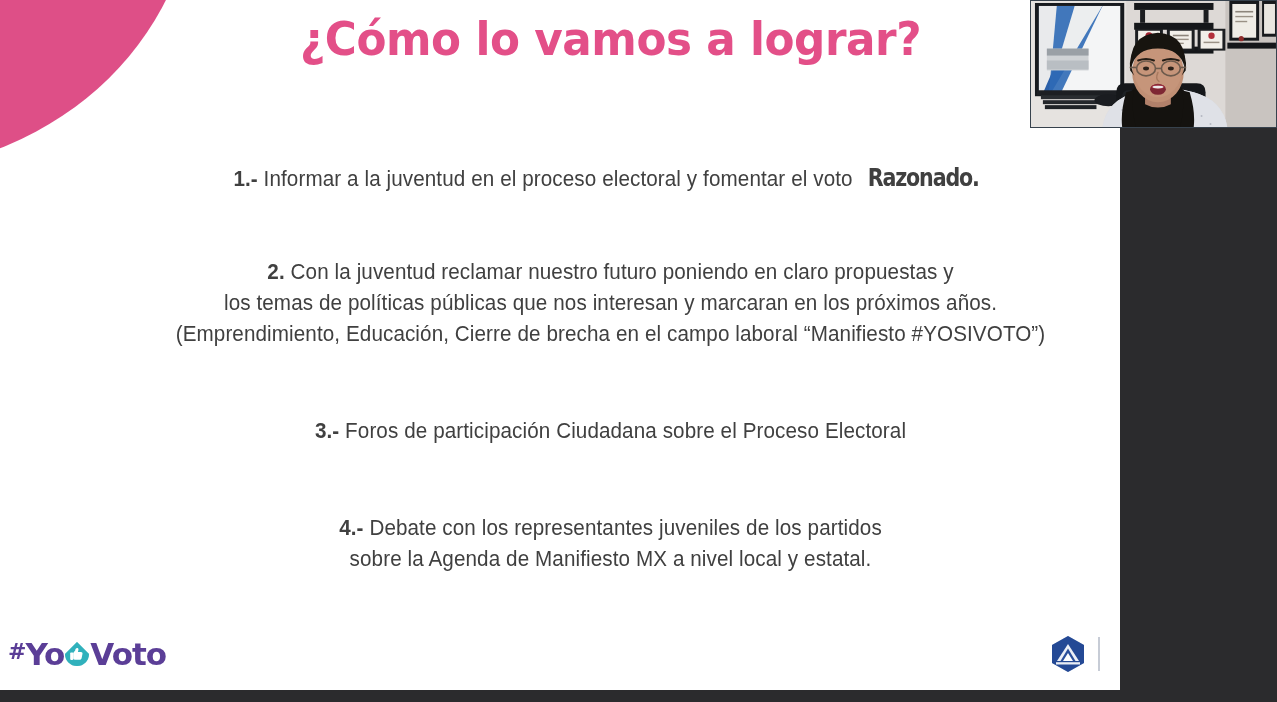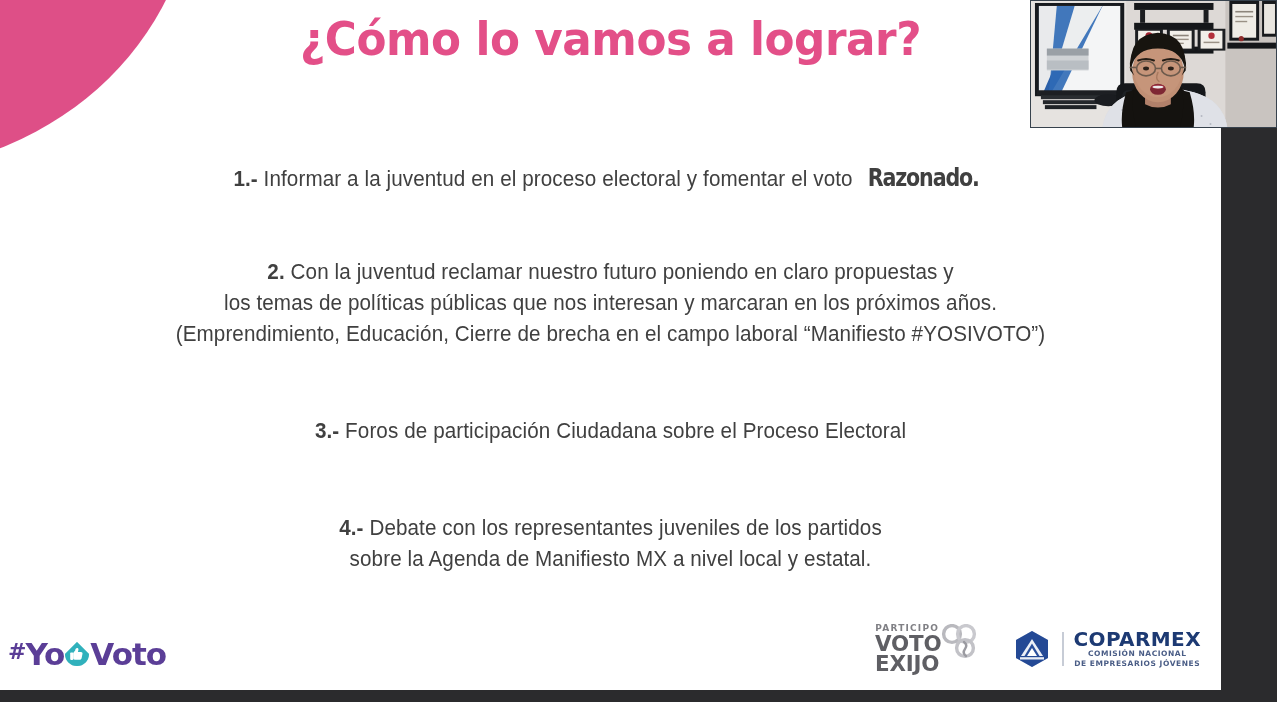--- a/index.html
+++ b/index.html
@@ -21,21 +21,21 @@
     width: 1277px;
     height: 702px;
     background: #2b2b2d;
   }
 
   
   #slide {
     position: absolute;
     left: 0;
     top: 0;
-    width: 1221px;
+    width: 1120px;
     height: 690px;
     background: #ffffff;
     overflow: hidden;
   }
 
   
   #blob {
     position: absolute;
     left: -118px;
     top: -126px;
@@ -297,53 +297,33 @@
             <path d="M13.2 10.5 c0-1.6 1.1-2.6 2.2-2.4 1 .2 1.2 1.1 1 2 l-.5 1.9 h3.1 c1 0 1.7.8 1.5 1.8 l-.9 4.4 c-.2.9-1 1.5-1.9 1.5 h-4.9 c-.9 0-1.6-.7-1.6-1.6 v-4.5 c0-.6.3-1.1.7-1.5 z" fill="#ffffff"></path>
             <rect x="8.2" y="12.5" width="3.1" height="7.4" rx=".8" fill="#ffffff"></rect>
           </svg>
         </span>
           <span class="word-end">Voto</span>
       </div>
     </div>
 
     <div id="footer-right">
 
-      <div class="pve">
-        <div class="pve-text">
-          <span class="pve-participo">PARTICIPO</span>
-          <span class="pve-voto">VOTO</span>
-          <span class="pve-exijo">EXIJO</span>
-        </div>
-        <span class="pve-rings">
-          <svg viewBox="0 0 36 40" width="36" height="40" aria-hidden="true">
-            <circle cx="11" cy="10" r="8.4" fill="none" stroke="#b9b9be" stroke-width="3.4"></circle>
-            <circle cx="25" cy="10" r="8.4" fill="none" stroke="#c9c9ce" stroke-width="3.4"></circle>
-            <circle cx="24" cy="24" r="8.4" fill="none" stroke="#c2c2c7" stroke-width="3.4"></circle>
-            <path d="M23 18 q4 3 1 7 q-3 4 1 7" fill="none" stroke="#9a9aa0" stroke-width="2.4" stroke-linecap="round"></path>
-          </svg>
-        </span>
-      </div>
 
       <div class="coparmex">
         <span class="cop-mark">
           <svg viewBox="0 0 42 40" width="42" height="40" aria-hidden="true">
             <path d="M21 2 L37 11 V29 L21 38 L5 29 V11 Z" fill="#2a4f9b"></path>
             <path d="M21 2 L37 11 V29 L21 38 L5 29 V11 Z" fill="#1b3f8a" opacity=".35"></path>
             <path d="M10 27 L21 10 L32 27 Z" fill="#ffffff" opacity=".92"></path>
             <path d="M13.5 27 L21 14.5 L28.5 27 Z" fill="#2a4f9b"></path>
             <path d="M16 27 L21 19 L26 27 Z" fill="#ffffff"></path>
             <rect x="9" y="28.2" width="24" height="2.3" fill="#ffffff" opacity=".9"></rect>
           </svg>
         </span>
         <span class="cop-divider"></span>
-        <span class="cop-text">
-          <span class="cop-name">COPARMEX</span>
-          <span class="cop-sub1">COMISIÓN NACIONAL</span>
-          <span class="cop-sub2">DE EMPRESARIOS JÓVENES</span>
-        </span>
       </div>
 
     </div>
 
   </div>
 
   <div id="webcam-tile">
     <svg id="webcam-video" viewBox="0 0 247 128" preserveAspectRatio="none">
 
       <rect x="0" y="0" width="247" height="128" fill="#dedbd8"></rect>

